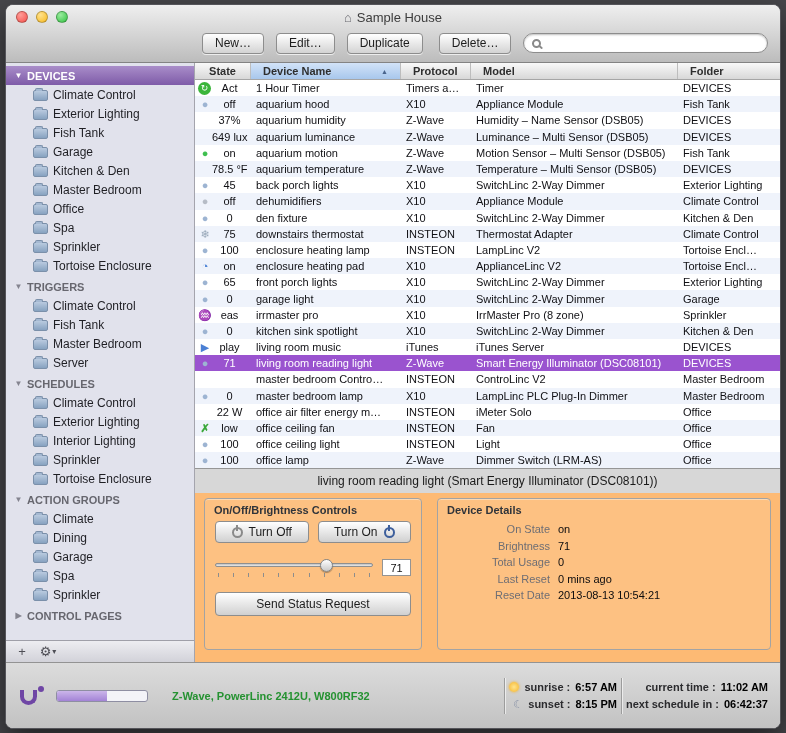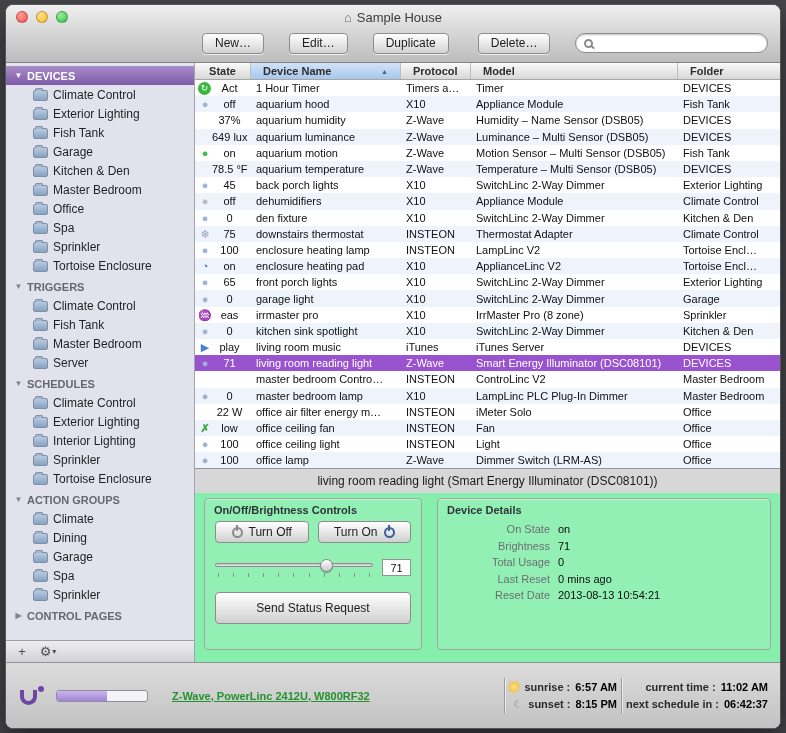--- a/index.html
+++ b/index.html
@@ -13,21 +13,21 @@
   
   .chrome{ background:linear-gradient(#efefef,#bcbcbc); border-bottom:1px solid #838383; }
   .titlebar{ height:24px; position:relative; display:flex; align-items:center; justify-content:center; }
   .lights{ position:absolute; left:10px; top:6px; display:flex; gap:8px; }
   .light{ width:12px; height:12px; border-radius:50%; border:1px solid rgba(0,0,0,.25); }
   .light.red{ background:radial-gradient(circle at 35% 30%, #ff9d98, #f5504a); }
   .light.yellow{ background:radial-gradient(circle at 35% 30%, #ffe28e, #f8b91e); }
   .light.green{ background:radial-gradient(circle at 35% 30%, #9cecA0, #32c241); }
   .title{ font-size:13px; color:#3c3c3c; display:flex; align-items:center; gap:5px; }
   .title .house{ font-size:13px; color:#6b6b72; }
-  .toolbar{ height:33px; display:flex; align-items:center; padding:2px 12px 7px 196px; gap:25px; }
+  .toolbar{ height:33px; display:flex; align-items:center; padding:2px 12px 7px 196px; gap:12px; }
   .tb-btn{ height:21px; padding:0 12px; border:1px solid #8d8d8d; border-radius:4px;
     background:linear-gradient(#ffffff,#d3d3d3); font-size:12px; color:#1d1d1d;
     box-shadow:0 1px 0 rgba(255,255,255,.7); font-family:inherit; }
   .tb-btn.delete{ margin-left:4px; }
   .search{ flex:1; height:20px; border-radius:11px; border:1px solid #8d8d8d; background:#fff;
     display:flex; align-items:center; padding:0 8px; gap:5px; box-shadow:inset 0 1px 2px rgba(0,0,0,.25); }
   .mag{ width:9px; height:9px; border:2px solid #8a8a8a; border-radius:50%; position:relative; flex:none; }
   .mag::after{ content:""; position:absolute; width:5px; height:2px; background:#8a8a8a; right:-4px; bottom:-2px; transform:rotate(38deg); border-radius:1px; }
   .search input{ border:none; outline:none; flex:1; font-size:12px; background:transparent; font-family:inherit; color:#333; }
   .search input::placeholder{ color:#9a9a9a; }
@@ -73,21 +73,21 @@
   .row-icon{ width:14px; flex:none; font-size:11px; line-height:14px; text-align:center; }
   .row-icon.badge{ width:13px; height:13px; border-radius:50%; font-size:9px; line-height:13px; margin-right:1px; }
   .row-icon.heavy{ font-weight:bold; }
   .state-text{ flex:1; text-align:center; }
 
   
   .sel-strip{ height:24px; display:flex; align-items:center; justify-content:center;
     font-size:12px; color:#1a1a1a; background:#d7d7d7; }
 
   
-  .panels{ flex:1; display:flex; padding:5px 9px 12px 9px; gap:15px; background:#86efac; min-height:0; }
+  .panels{ flex:1; display:flex; padding:5px 9px 12px 9px; gap:15px; background:#fdba74; min-height:0; }
   .groupbox{ border:1px solid #a3a3a3; border-radius:4px; position:relative; padding:22px 10px 10px 10px;
     background:rgba(255,255,255,.10); box-shadow:inset 0 1px 0 rgba(255,255,255,.4); }
   .gb-title{ position:absolute; top:5px; left:9px; font-size:11px; font-weight:bold; color:#30343a; }
   .gb-controls{ width:218px; }
   .btn-row{ display:flex; gap:9px; }
   .ctl-btn{ flex:1; height:22px; border:1px solid #8d8d8d; border-radius:4px;
     background:linear-gradient(#ffffff,#d0d0d0); font-size:12px; color:#1d1d1d;
     display:flex; align-items:center; justify-content:center; gap:6px; font-family:inherit; }
   .power{ width:11px; height:11px; border:2px solid #8a8a8a; border-radius:50%; position:relative; flex:none; }
   .power::after{ content:""; position:absolute; left:50%; top:-4px; transform:translateX(-50%); width:2px; height:6px; background:#8a8a8a; }
@@ -95,41 +95,41 @@
   .slider-row{ display:flex; align-items:center; gap:9px; margin-top:15px; }
   .slider{ flex:1; position:relative; height:19px; }
   .track{ position:absolute; left:0; right:0; top:5px; height:4px; background:linear-gradient(#c0c0c0,#e9e9e9);
     border:1px solid #8f8f8f; border-radius:2px; }
   .thumb{ position:absolute; top:1px; width:13px; height:13px; border-radius:50%;
     background:linear-gradient(#fefefe,#c9c9c9); border:1px solid #848484; box-shadow:0 1px 1px rgba(0,0,0,.35); }
   .ticks{ position:absolute; left:3px; right:3px; bottom:0; display:flex; justify-content:space-between; }
   .tick{ width:1px; height:4px; background:#8d8d8d; }
   .val-box{ width:29px; height:17px; border:1px solid #949494; background:#fff; font-size:11px;
     text-align:center; font-family:inherit; color:#111; }
-  .send-btn{ margin-top:15px; width:100%; height:32px; border:1px solid #8d8d8d; border-radius:4px;
+  .send-btn{ margin-top:15px; width:100%; height:24px; border:1px solid #8d8d8d; border-radius:4px;
     background:linear-gradient(#ffffff,#d0d0d0); font-size:12px; color:#1d1d1d; font-family:inherit; }
   .gb-details{ flex:1; }
   .dt-row{ display:flex; gap:8px; height:16.5px; align-items:center; }
   .dt-label{ width:102px; text-align:right; font-size:11px; color:#6e6e74; }
   .dt-value{ font-size:11px; color:#0c0c0e; }
   .dt-buttons{ position:absolute; right:9px; top:50px; display:flex; flex-direction:column; gap:6px; }
   .dt-btn{ width:72px; height:19px; border:1px solid #8d8d8d; border-radius:4px;
     background:linear-gradient(#ffffff,#d0d0d0); font-size:11px; color:#1d1d1d; font-family:inherit; }
 
   
   .statusbar{ height:66px; border-top:1px solid #939393; background:linear-gradient(#dcdcdc,#c2c2c2);
     display:flex; align-items:center; padding:0 12px; }
   .logo{ width:26px; height:26px; position:relative; margin-right:12px; flex:none; }
   .logo .u{ position:absolute; left:2px; top:7px; width:17px; height:15px; border:4px solid #6f46a5;
     border-top:none; border-radius:0 0 10px 10px; }
   .logo .dot{ position:absolute; right:0; top:3px; width:6px; height:6px; border-radius:50%; background:#6f46a5; }
   .progress{ width:92px; height:12px; border:1px solid #8e8ea2; border-radius:3px; background:#f3f3f8;
     overflow:hidden; margin-right:24px; flex:none; }
   .progress-fill{ height:100%; background:linear-gradient(#cbb5ea,#a383d6); }
-  .iface{ font-size:11px; font-weight:bold; color:#259231;text-decoration:underline; }
+  .iface{ font-size:11px; font-weight:bold; color:#259231; }
   .right-cluster{ margin-left:auto; display:flex; align-items:center; gap:4px; }
   .vdiv{ width:1px; height:36px; background:#9c9c9c; box-shadow:1px 0 0 rgba(255,255,255,.6); }
   .astro,.times{ display:flex; flex-direction:column; gap:5px; font-size:11px; }
   .astro-row,.time-row{ display:flex; align-items:center; justify-content:flex-end; gap:5px; }
   .s-label{ font-weight:bold; color:#2b2b2e; }
   .s-value{ font-weight:bold; color:#000; }
   .sun{ width:10px; height:10px; border-radius:50%; background:radial-gradient(#ffe48c,#f6b42a); box-shadow:0 0 3px #f0b230; flex:none; }
   .moon{ font-size:11px; color:#7e89a0; width:10px; text-align:center; flex:none; }
 </style>
 </head>

